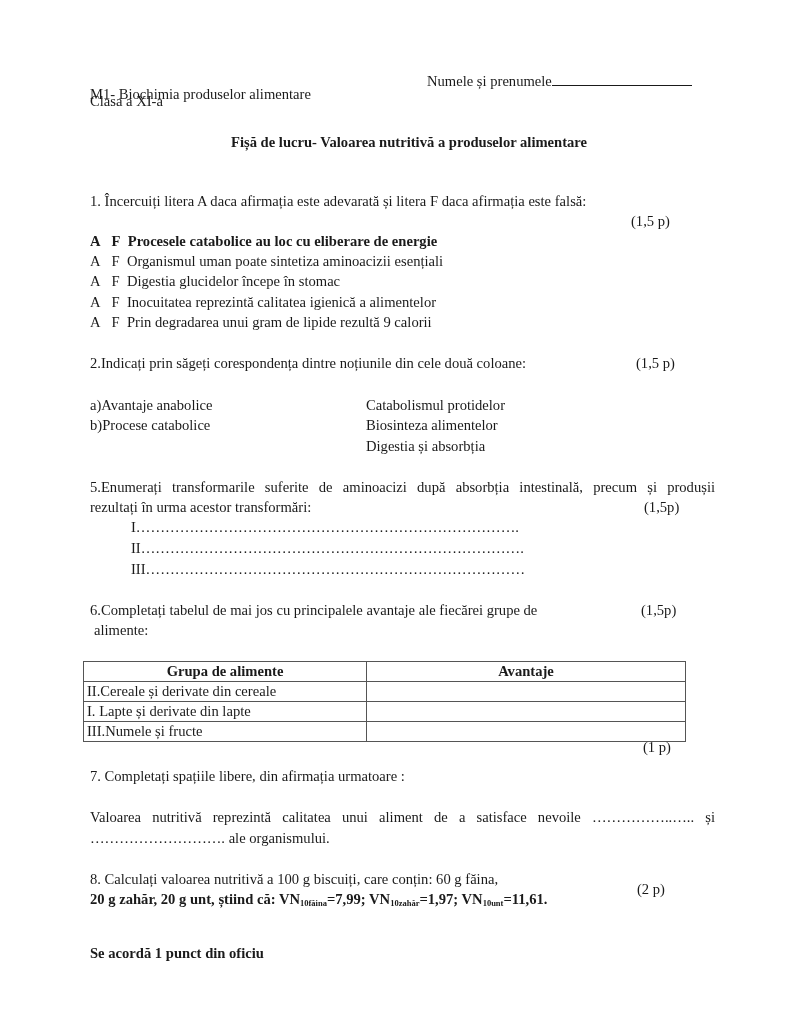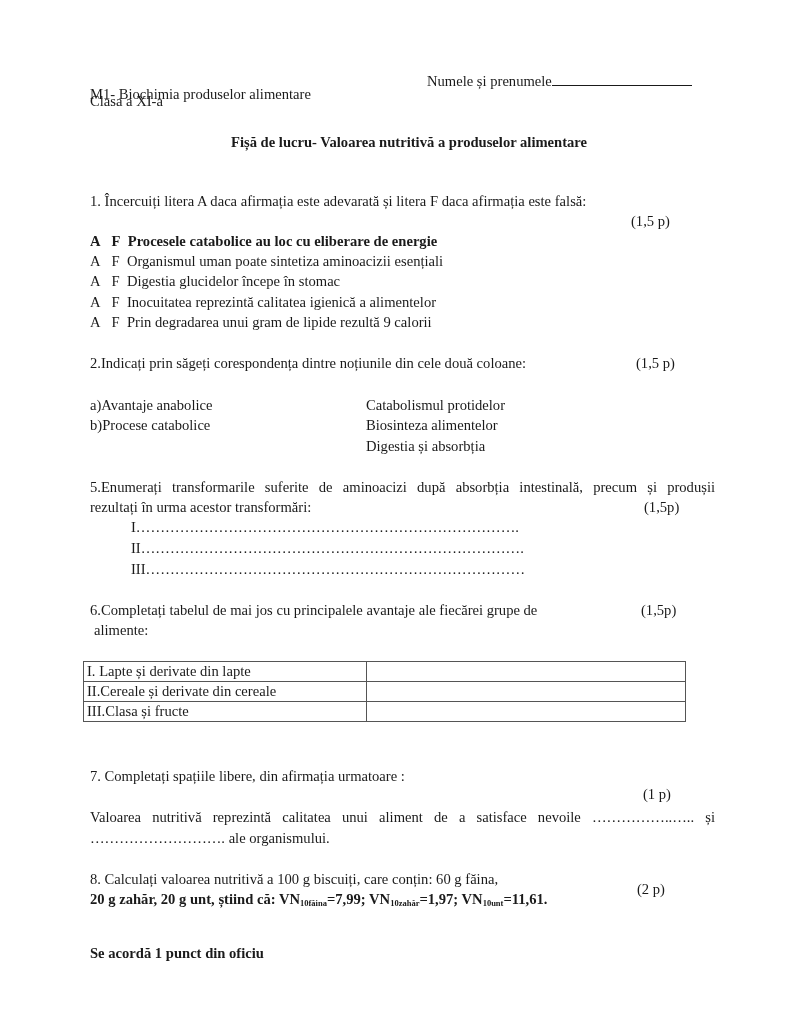--- a/index.html
+++ b/index.html
@@ -73,37 +73,41 @@
 <div class="abs" style="left:90px; top:601px;">6.Completați tabelul de mai jos cu principalele avantaje ale fiecărei grupe de</div>
 <div class="abs" style="left:641px; top:601px;">(1,5p)</div>
 <div class="abs" style="left:94px; top:621px;">alimente:</div>
 
 <table class="grid">
   <colgroup>
       <col class="c1">
       <col>
     </colgroup>
   <tbody>
-  <tr>
-    <td>I. Lapte și derivate din lapte</td>
-    <td></td>
+      <tr>
+    <th>Grupa de alimente</th>
+    <th>Avantaje</th>
   </tr>
   <tr>
     <td>II.Cereale și derivate din cereale</td>
     <td></td>
   </tr>
   <tr>
-    <td>III.Clasa și fructe</td>
+    <td>I. Lapte și derivate din lapte</td>
+    <td></td>
+  </tr>
+  <tr>
+    <td>III.Numele și fructe</td>
     <td></td>
   </tr>
 </tbody>
   </table>
 
 <div class="abs" style="left:90px; top:767px;">7. Completați spațiile libere, din afirmația urmatoare :</div>
-<div class="abs" style="left:643px; top:785px;">(1 p)</div>
+<div class="abs" style="left:643px; top:738px;">(1 p)</div>
 <div class="justify" style="top:808px;">Valoarea nutritivă reprezintă calitatea unui aliment de a satisface nevoile ……………..….. și</div>
 <div class="abs" style="left:90px; top:829px;">………………………. ale organismului.</div>
 
 <div class="abs" style="left:90px; top:870px;">8. Calculați valoarea nutritivă a 100 g biscuiți, care conțin: 60 g făina,</div>
 <div class="abs" style="left:637px; top:870px;margin-top:10px;">(2 p)</div>
 <div class="abs" style="left:90px; top:890px;font-weight:bold;">
   <span>20 g zahăr, 20 g unt, știind că: </span><span>VN</span><sub>10făina</sub><span>=7,99; </span><span>VN</span><sub>10zahăr</sub><span>=1,97; </span><span>VN</span><sub>10unt</sub><span>=11,61.</span>
 </div>
 
 <div class="abs bold" style="left:90px; top:932px;margin-top:12px;">Se acordă 1 punct din oficiu</div>

